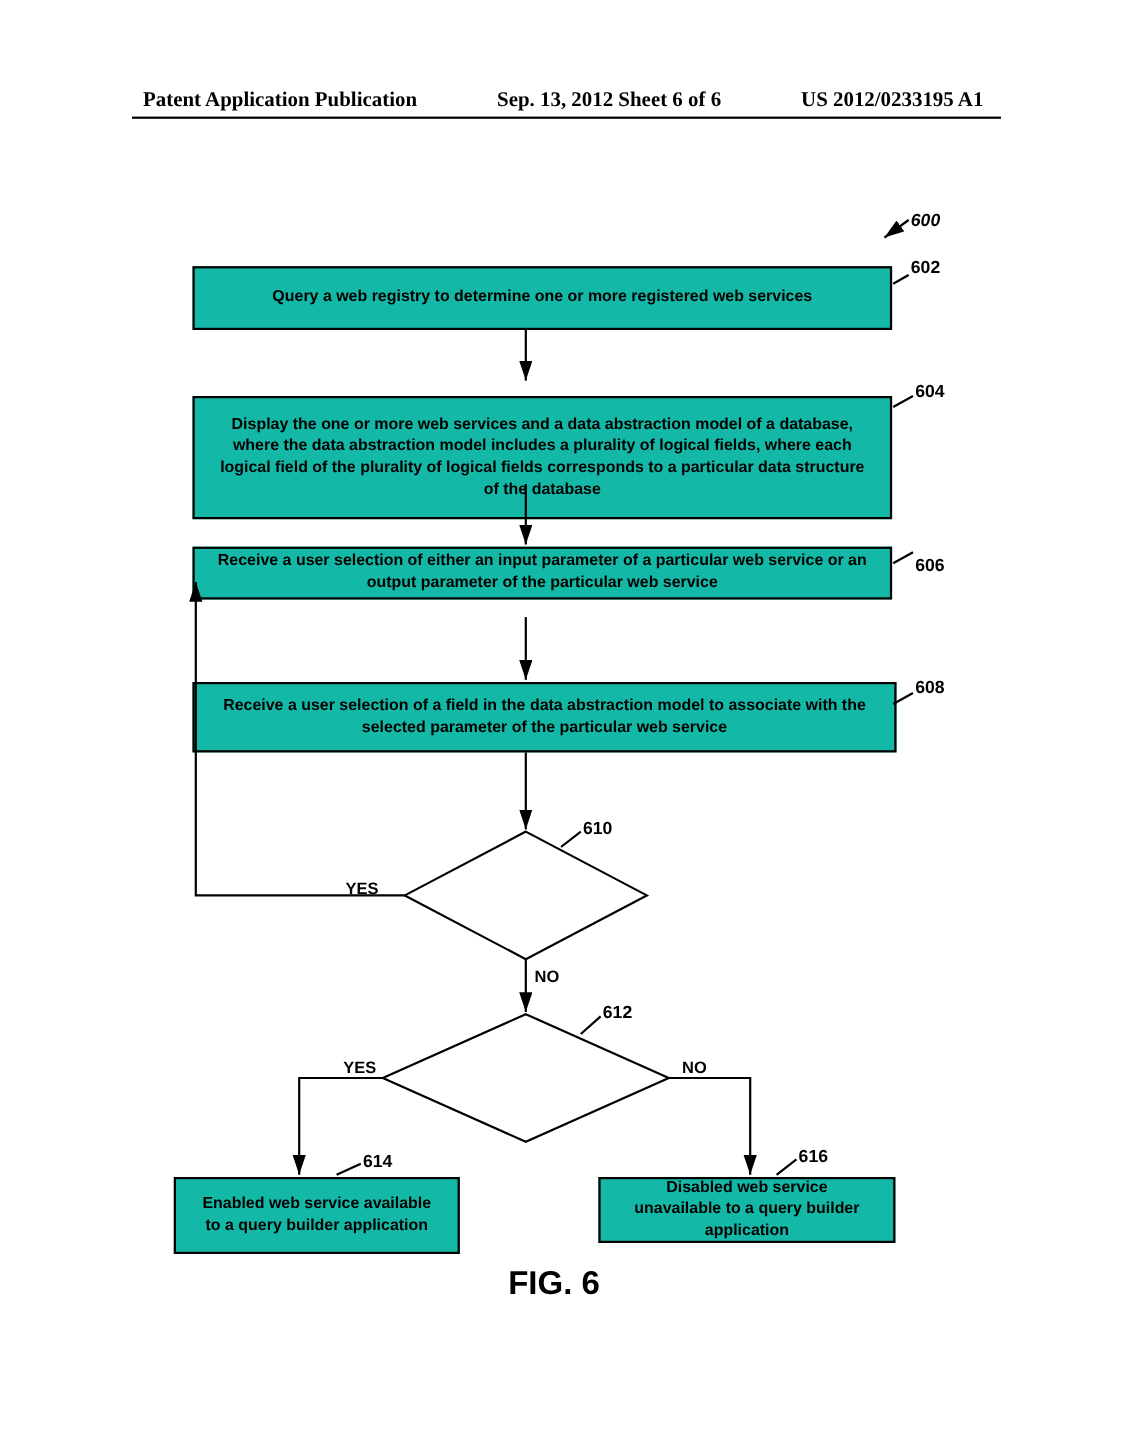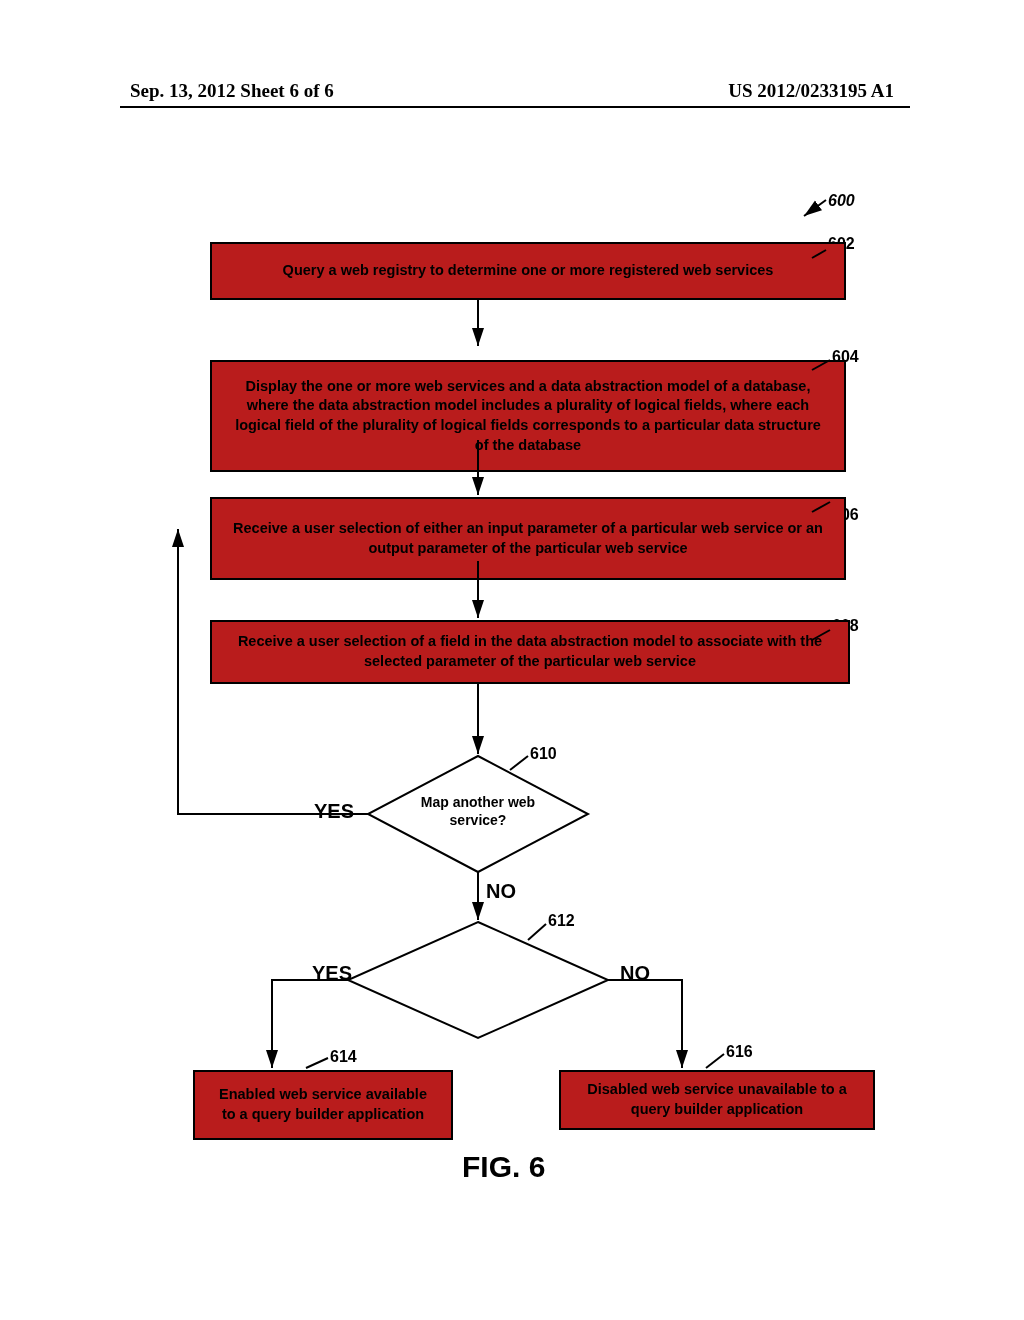--- a/index.html
+++ b/index.html
@@ -1,52 +1,53 @@
 <!DOCTYPE html>
 <html><head>
 <meta charset="utf-8">
 <style>
 * { box-sizing: border-box; margin: 0; padding: 0; }
 body { background: #fff; font-family: Arial, sans-serif; width: 1024px; height: 1320px; position: relative; }
 .page { position: relative; width: 1024px; height: 1320px; }
 .header { position: absolute; top: 80px; left: 0; right: 0; display: flex; justify-content: space-between; padding: 0 130px 0 130px; font-family: "Times New Roman", serif; font-size: 19px; font-weight: bold; }
 .header-rule { position: absolute; top: 106px; left: 120px; width: 790px; height: 2px; background: #000; }
 .label { position: absolute; font-size: 16px; font-weight: bold; font-family: Arial, sans-serif; }
-.box { position: absolute; border: 2px solid #000; background: #b91c1c; text-align: center; font-weight: bold; font-family: Arial, sans-serif; font-size: 14.5px; display: flex; align-items: center; justify-content: center; padding: 4px 20px; line-height: 1.35; margin-left: 35px; }
-.word { position: absolute; font-weight: bold; font-size: 20px; }
+.box { position: absolute; border: 2px solid #000; background: #14b8a6; text-align: center; font-weight: bold; font-family: Arial, sans-serif; font-size: 14.5px; display: flex; align-items: center; justify-content: center; padding: 4px 20px; line-height: 1.35; }
+.word { position: absolute; font-weight: bold; font-size: 15px; }
 .figcap { position: absolute; font-weight: bold; font-size: 30px; font-family: Arial, sans-serif; }
 svg.overlay { position: absolute; top: 0; left: 0; width: 1024px; height: 1320px; }
 </style>
 </head>
 <body>
 
 <div class="page">
 
   <div class="header">
+    <span>Patent Application Publication</span>
     <span>Sep. 13, 2012  Sheet 6 of 6</span>
     <span>US 2012/0233195 A1</span>
   </div>
   <div class="header-rule"></div>
 
   <div class="label" style="left:828px; top:192px;font-style:italic;">600</div>
   <div class="label" style="left:828px; top:235px;text-align:right;">602</div>
   <div class="label" style="left:832px; top:348px;">604</div>
   <div class="label" style="left:832px; top:506px;">606</div>
   <div class="label" style="left:832px; top:617px;">608</div>
   <div class="label" style="left:530px; top:745px;">610</div>
   <div class="label" style="left:548px; top:912px;">612</div>
   <div class="label" style="left:330px; top:1048px;">614</div>
   <div class="label" style="left:726px; top:1043px;">616</div>
 
   <div class="box" style="left:175px; top:242px; width:636px; height:58px;">Query a web registry to determine one or more registered web services</div>
   <div class="box" style="left:175px; top:360px; width:636px; height:112px;">Display the one or more web services and a data abstraction model of a database, where the data abstraction model includes a plurality of logical fields, where each logical field of the plurality of logical fields corresponds to a particular data structure of the database</div>
-  <div class="box" style="left:175px; top:497px; width:636px; height:83px;">Receive a user selection of either an input parameter of a particular web service or an output parameter of the particular web service</div>
+  <div class="box" style="left:175px; top:497px; width:636px; height:48px;">Receive a user selection of either an input parameter of a particular web service or an output parameter of the particular web service</div>
   <div class="box" style="left:175px; top:620px; width:640px; height:64px;">Receive a user selection of a field in the data abstraction model to associate with the selected parameter of the particular web service</div>
   <div class="box" style="left:158px; top:1070px; width:260px; height:70px;">Enabled web service available to a query builder application</div>
-  <div class="box" style="left:524px; top:1070px; width:316px; height:60px;">Disabled web service unavailable to a query builder application</div>
+  <div class="box" style="left:544px; top:1070px; width:270px; height:60px;">Disabled web service unavailable to a query builder application</div>
 
   <svg class="overlay">
     <defs>
       <marker id="ah" markerWidth="10" markerHeight="10" refX="9" refY="3" orient="auto">
         <path d="M0,0 L9,3 L0,6 Z" fill="#000"></path>
       </marker>
     </defs>
 
     <line x1="826" y1="200" x2="804" y2="216" stroke="#000" stroke-width="2" marker-end="url(#ah)"></line>
 
@@ -77,23 +78,20 @@
 
     <line x1="478" y1="872" x2="478" y2="920" stroke="#000" stroke-width="2" marker-end="url(#ah)"></line>
 
     <polygon points="478,922 608,980 478,1038 348,980" fill="#fff" stroke="#000" stroke-width="2"></polygon>
 
     <polyline points="348,980 272,980 272,1068" fill="none" stroke="#000" stroke-width="2" marker-end="url(#ah)"></polyline>
 
     <polyline points="608,980 682,980 682,1068" fill="none" stroke="#000" stroke-width="2" marker-end="url(#ah)"></polyline>
   </svg>
 
-  <div style="position:absolute; left:398px; top:794px; width:160px; text-align:center; font-weight:bold; font-size:14px; line-height:1.25;">
-    <span>Map another web service?</span>
-  </div>
 
   <div class="word" style="left:314px; top:800px;">YES</div>
   <div class="word" style="left:486px; top:880px;">NO</div>
   <div class="word" style="left:312px; top:962px;">YES</div>
   <div class="word" style="left:620px; top:962px;">NO</div>
 
   <div class="figcap" style="left:462px; top:1150px;">FIG. 6</div>
 </div>
 
 </body></html>

